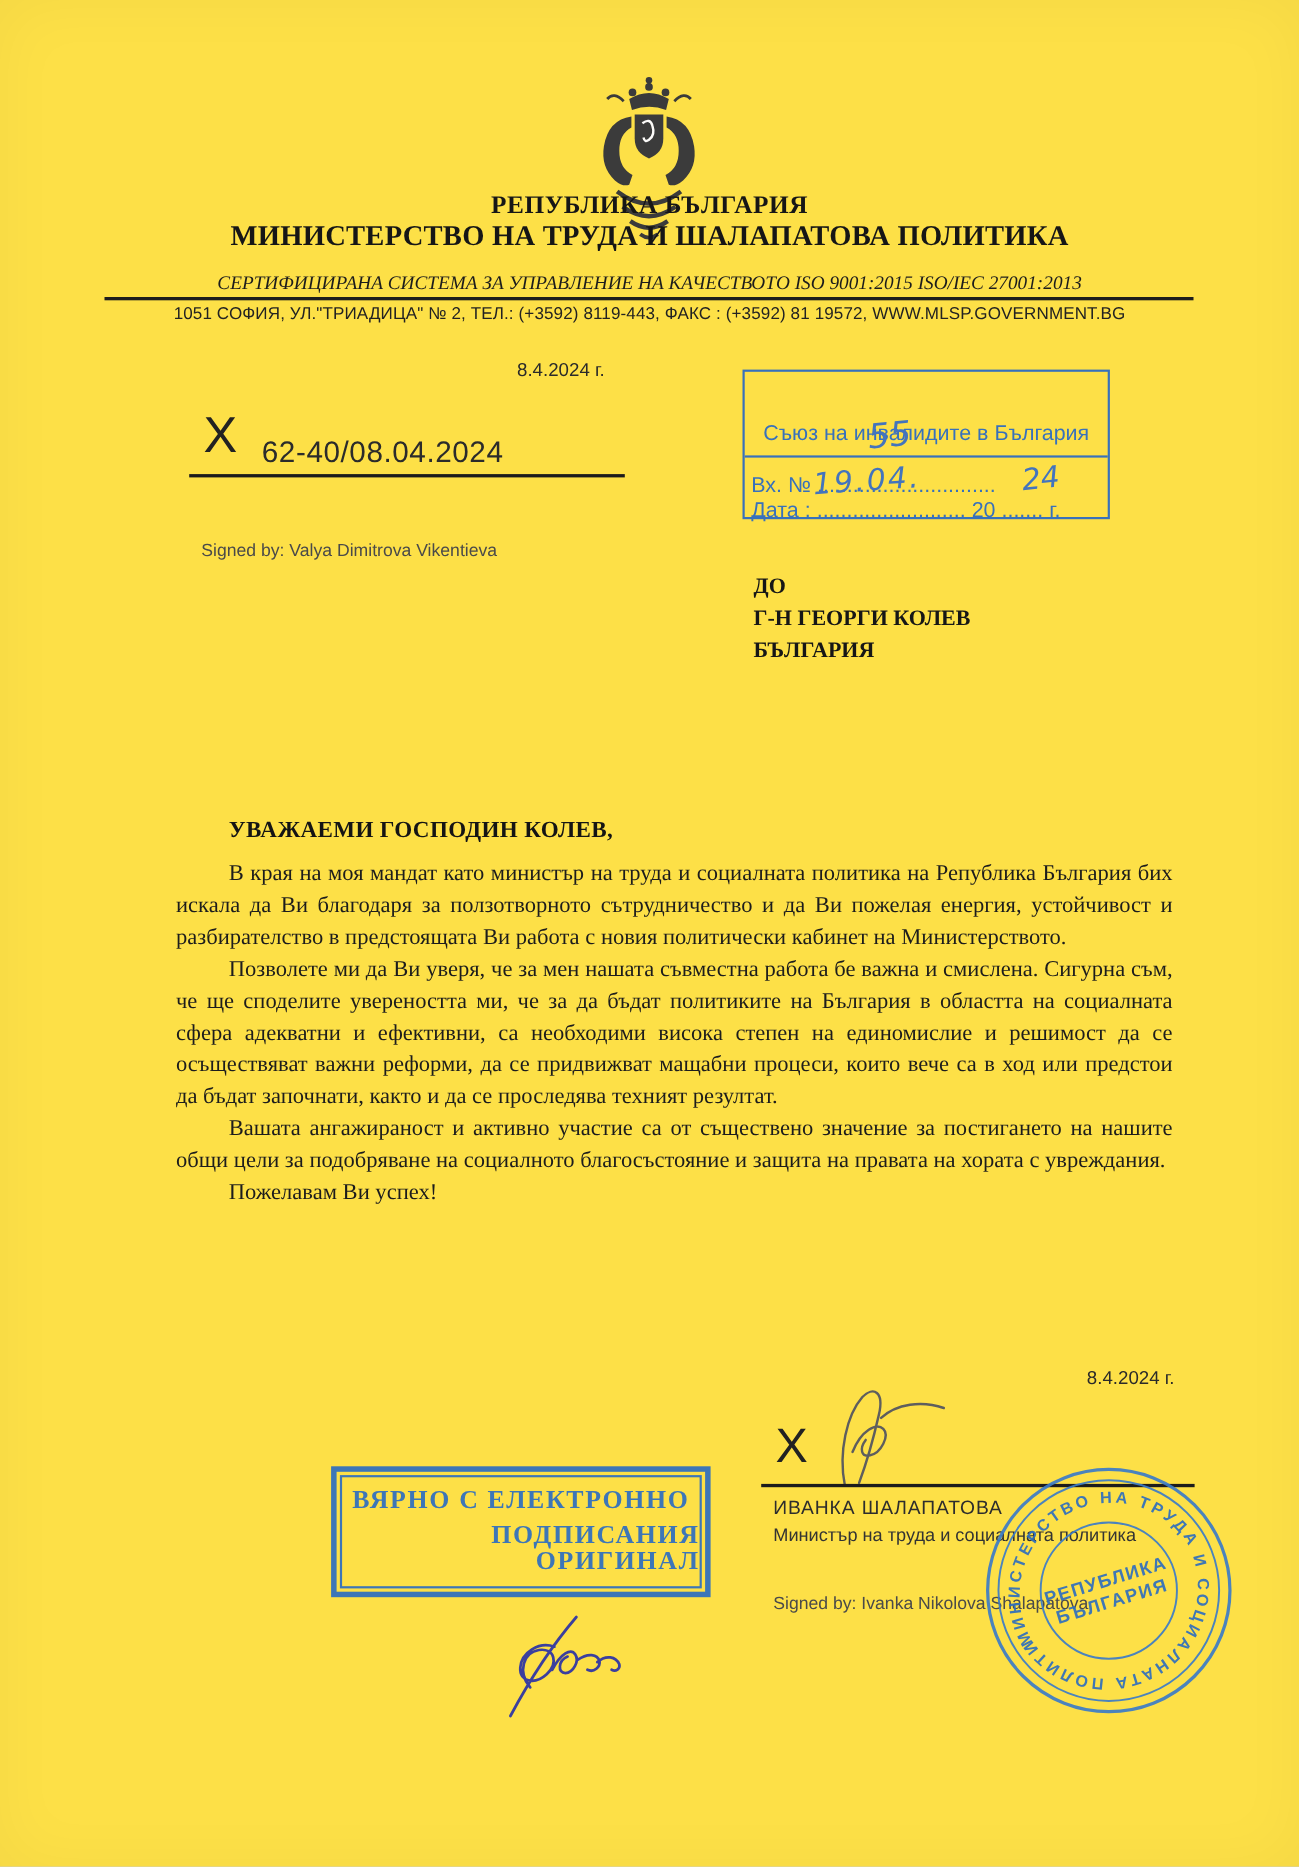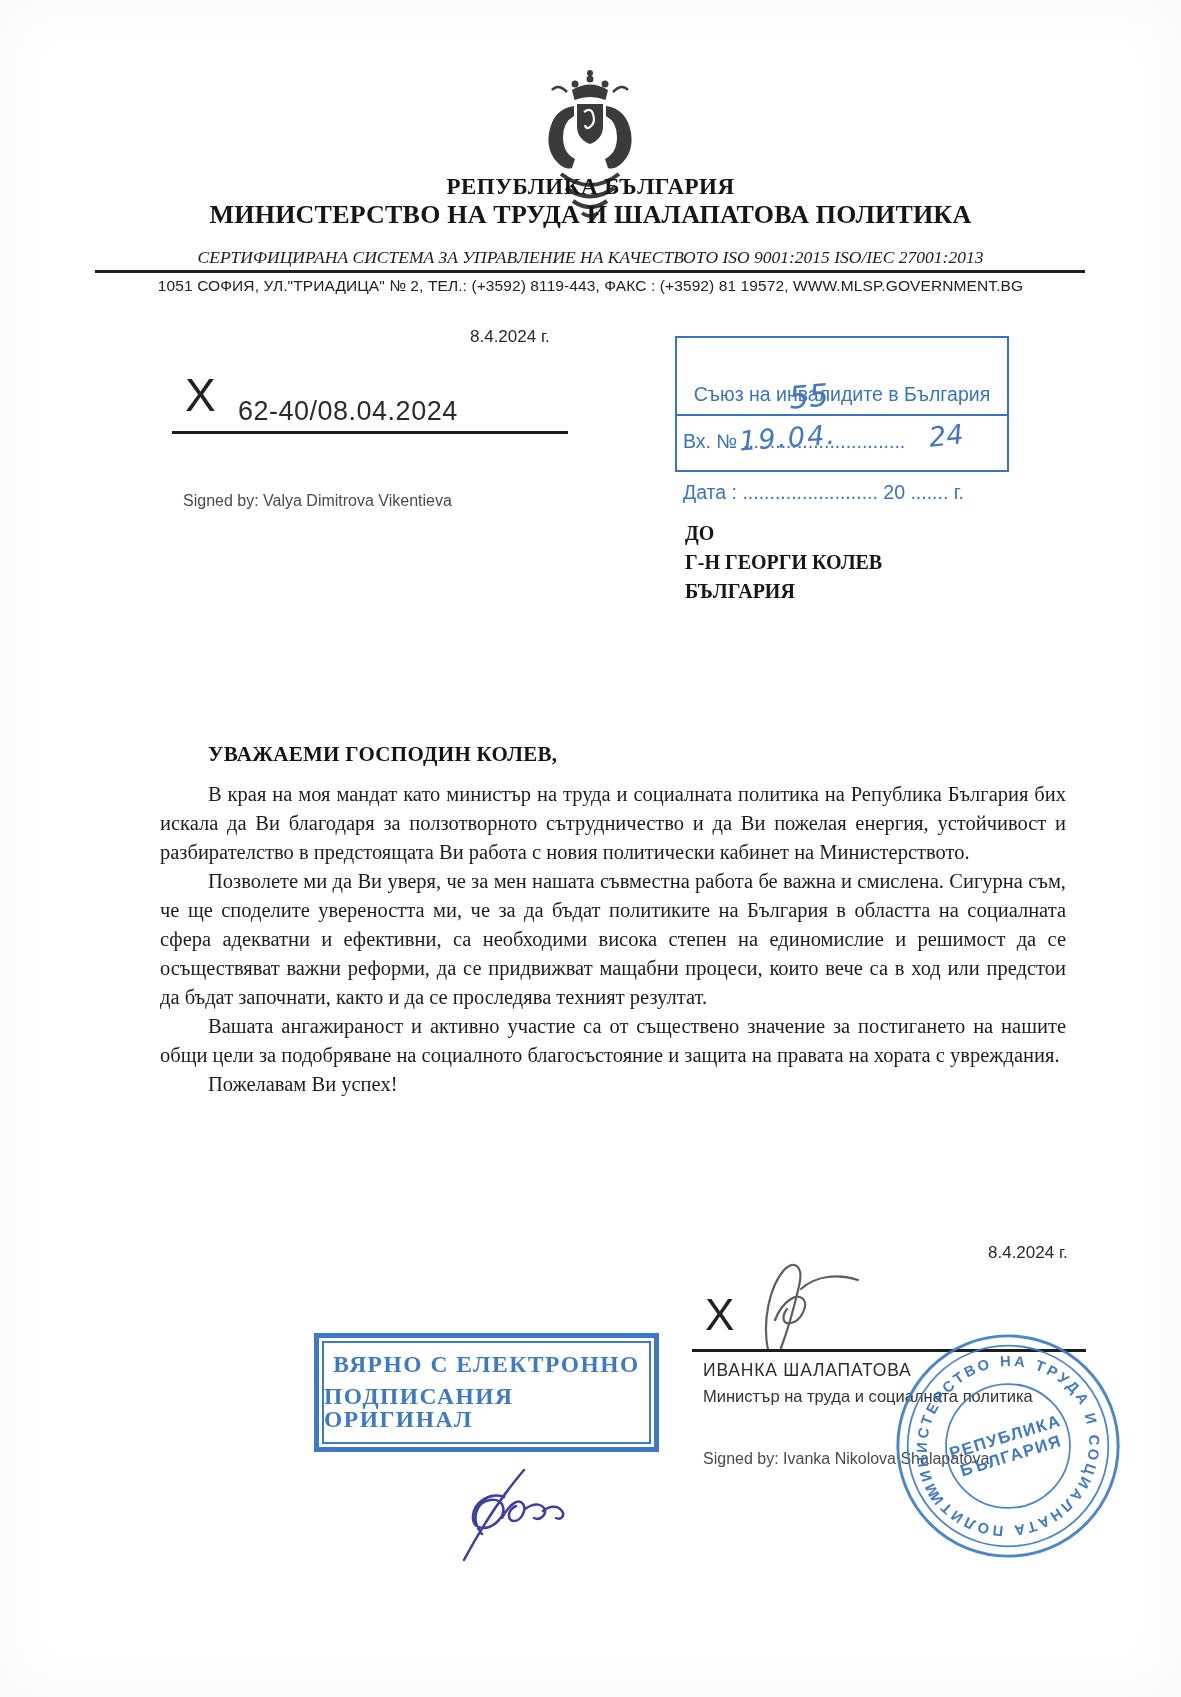--- a/index.html
+++ b/index.html
@@ -1,16 +1,16 @@
 <!DOCTYPE html>
 <html><head>
 <meta charset="utf-8">
 <style>
   html,body{margin:0;padding:0;background:#cfcfcd;}
-  .page{position:relative;width:1181px;height:1697px;margin:0 auto;background:#ffffff;
+  .page{position:relative;width:1181px;height:1697px;margin:0 auto;background:#fde047;
         overflow:hidden;font-family:"Liberation Serif",serif;color:#1f1f1f;
         box-shadow:inset 0 0 60px rgba(0,0,0,0.04);}
   .abs{position:absolute;}
   .sans{font-family:"Liberation Sans",sans-serif;}
 
   
   .coa{left:527px;top:66px;width:126px;height:166px;}
   .h-republic{left:0;top:174px;width:100%;text-align:center;font-weight:bold;font-size:23px;letter-spacing:.5px;color:#161616;}
   .h-ministry{left:0;top:200px;width:100%;text-align:center;font-weight:bold;font-size:26px;letter-spacing:.2px;color:#161616;}
   .h-cert{left:0;top:247px;width:100%;text-align:center;font-style:italic;font-size:17.5px;color:#1c1c1c;}
@@ -23,21 +23,21 @@
   .ref-no{left:238px;top:396px;font-size:27px;color:#2b2b2b;letter-spacing:.5px;}
   .ref-line{left:172px;top:431px;width:396px;height:3px;background:#1b1b1b;}
   .signedby1{left:183px;top:492px;font-size:16px;color:#4a4a4a;}
 
   
   .inbox{left:675px;top:336px;width:330px;height:132px;border:2.5px solid #2e6cc2;color:#2e6cc2;opacity:.95;}
   .inbox .org{height:40px;line-height:40px;border-bottom:2.5px solid #2e6cc2;text-align:center;
               font-size:19.5px;font-family:"Liberation Sans",sans-serif;margin-top:36px;}
   .inbox .row{font-family:"Liberation Sans",sans-serif;font-size:19.5px;padding-left:6px;white-space:nowrap;}
   .inbox .row1{margin-top:14px;}
-  .inbox .row2{margin-top:28px;}
+  .inbox .row2{margin-top:0;}
   .hw{position:absolute;font-family:"DejaVu Sans",sans-serif;font-style:italic;color:#3a6fc4;}
   .hw-55{left:112px;top:40px;font-size:31px;transform:rotate(-5deg);}
   .hw-date{left:62px;top:84px;font-size:27px;transform:rotate(-4deg);letter-spacing:2px;}
   .hw-year{left:252px;top:82px;font-size:27px;transform:rotate(-6deg);}
 
   
   .recipient{left:685px;top:519px;width:420px;font-weight:bold;font-size:20px;line-height:29px;color:#161616;}
 
   
   .salutation{left:208px;top:742px;font-size:21px;font-weight:bold;color:#141414;letter-spacing:.3px;}
@@ -47,21 +47,21 @@
   
   .date-bottom{left:988px;top:1243px;font-size:17px;color:#2a2a2a;}
   .sig-x{left:705px;top:1293px;font-size:44px;font-weight:500;color:#222;line-height:1;}
   .sig-scribble{left:752px;top:1258px;width:112px;height:98px;}
   .sig-line{left:692px;top:1349px;width:394px;height:3px;background:#1c1c1c;}
   .sig-name{left:703px;top:1360px;font-size:17.5px;color:#2d2d2d;letter-spacing:.8px;}
   .sig-title{left:703px;top:1387px;font-size:16.5px;color:#333;}
   .sig-signedby{left:703px;top:1410px;font-size:16px;color:#4a4a4a;margin-top:40px;}
 
   
-  .cstamp{left:314px;top:1333px;width:335px;height:109px;border:5px solid #2f6fc0;opacity:.93;}
+  .cstamp{left:301px;top:1333px;width:335px;height:109px;border:5px solid #2f6fc0;opacity:.93;text-align:right;}
   .cstamp .inner{position:absolute;inset:3px;border:2px solid #2f6fc0;display:flex;flex-direction:column;
                  align-items:center;justify-content:center;gap:8px;}
   .cstamp .line{font-weight:bold;font-size:23.5px;letter-spacing:1.5px;color:#2f6fc0;line-height:1;}
 
   .bsig{left:436px;top:1458px;width:146px;height:110px;}
   .rstamp{left:890px;top:1328px;width:236px;height:236px;opacity:.92;}
 </style>
 </head>
 <body>
 

